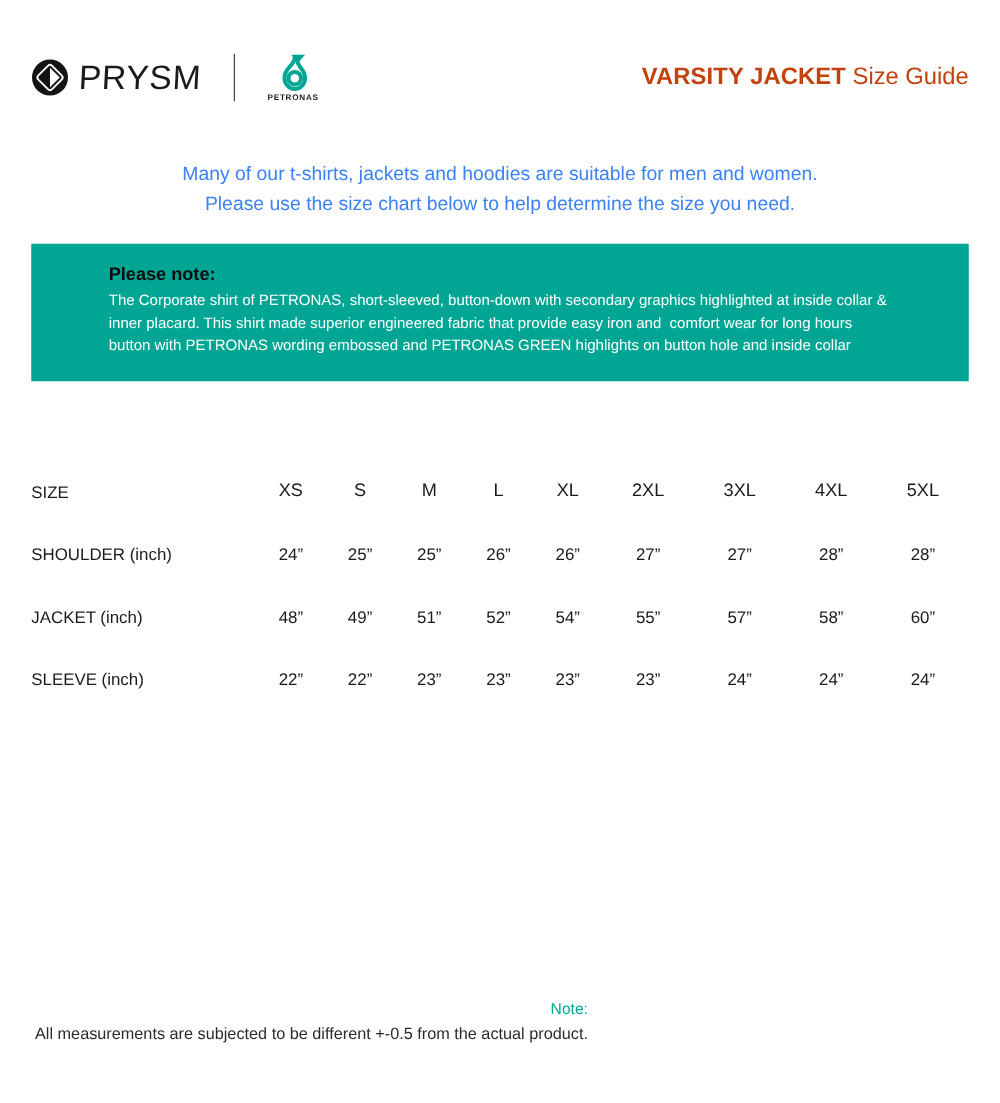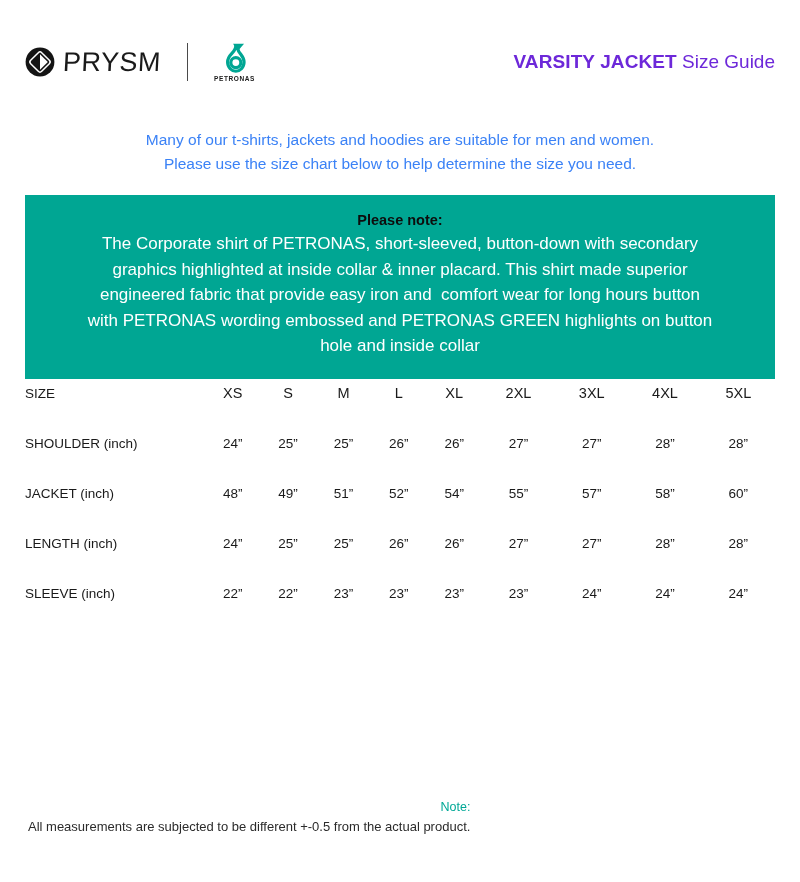--- a/index.html
+++ b/index.html
@@ -70,21 +70,21 @@
 
   .petronas-word {
     font-size: 6.5px;
     font-weight: bold;
     letter-spacing: 0.6px;
     color: #1a1a1a;
   }
 
   .doc-title {
     font-size: 19px;
-    color: #6d28d9;
+    color: #c2410c;
     white-space: nowrap;
   }
   .doc-title .garment { font-weight: bold; letter-spacing: 0.1px; }
   .doc-title .suffix  { font-weight: 400; }
 
   
   .intro {
     position: absolute;
     top: 128px;
     left: 60px;
@@ -96,33 +96,33 @@
   }
 
   
   .note-box {
     position: absolute;
     top: 195px;
     left: 25px;
     width: 750px;
     padding: 17px 62px 20px;
     background: #00a693;
-    text-align: center;
+    text-align: left;
   }
 
   .note-box-title {
     color: #0d0d0d;
     font-weight: bold;
     font-size: 14.5px;
     margin-bottom: 3px;
   }
 
   .note-box-body {
     color: #ffffff;
-    font-size: 17px;
+    font-size: 12px;
     line-height: 1.5;
     white-space: pre-wrap;
   }
 
   
   .size-table {
     position: absolute;
     top: 368px;
     left: 25px;
     width: 750px;
@@ -261,32 +261,20 @@
         <td class="measure">49”</td>
         <td class="measure">51”</td>
         <td class="measure">52”</td>
         <td class="measure">54”</td>
         <td class="measure">55”</td>
         <td class="measure">57”</td>
         <td class="measure">58”</td>
         <td class="measure">60”</td>
       </tr>
       <tr>
-        <th class="row-head">LENGTH (inch)</th>
-        <td class="measure">24”</td>
-        <td class="measure">25”</td>
-        <td class="measure">25”</td>
-        <td class="measure">26”</td>
-        <td class="measure">26”</td>
-        <td class="measure">27”</td>
-        <td class="measure">27”</td>
-        <td class="measure">28”</td>
-        <td class="measure">28”</td>
-      </tr>
-      <tr>
         <th class="row-head">SLEEVE (inch)</th>
         <td class="measure">22”</td>
         <td class="measure">22”</td>
         <td class="measure">23”</td>
         <td class="measure">23”</td>
         <td class="measure">23”</td>
         <td class="measure">23”</td>
         <td class="measure">24”</td>
         <td class="measure">24”</td>
         <td class="measure">24”</td>

